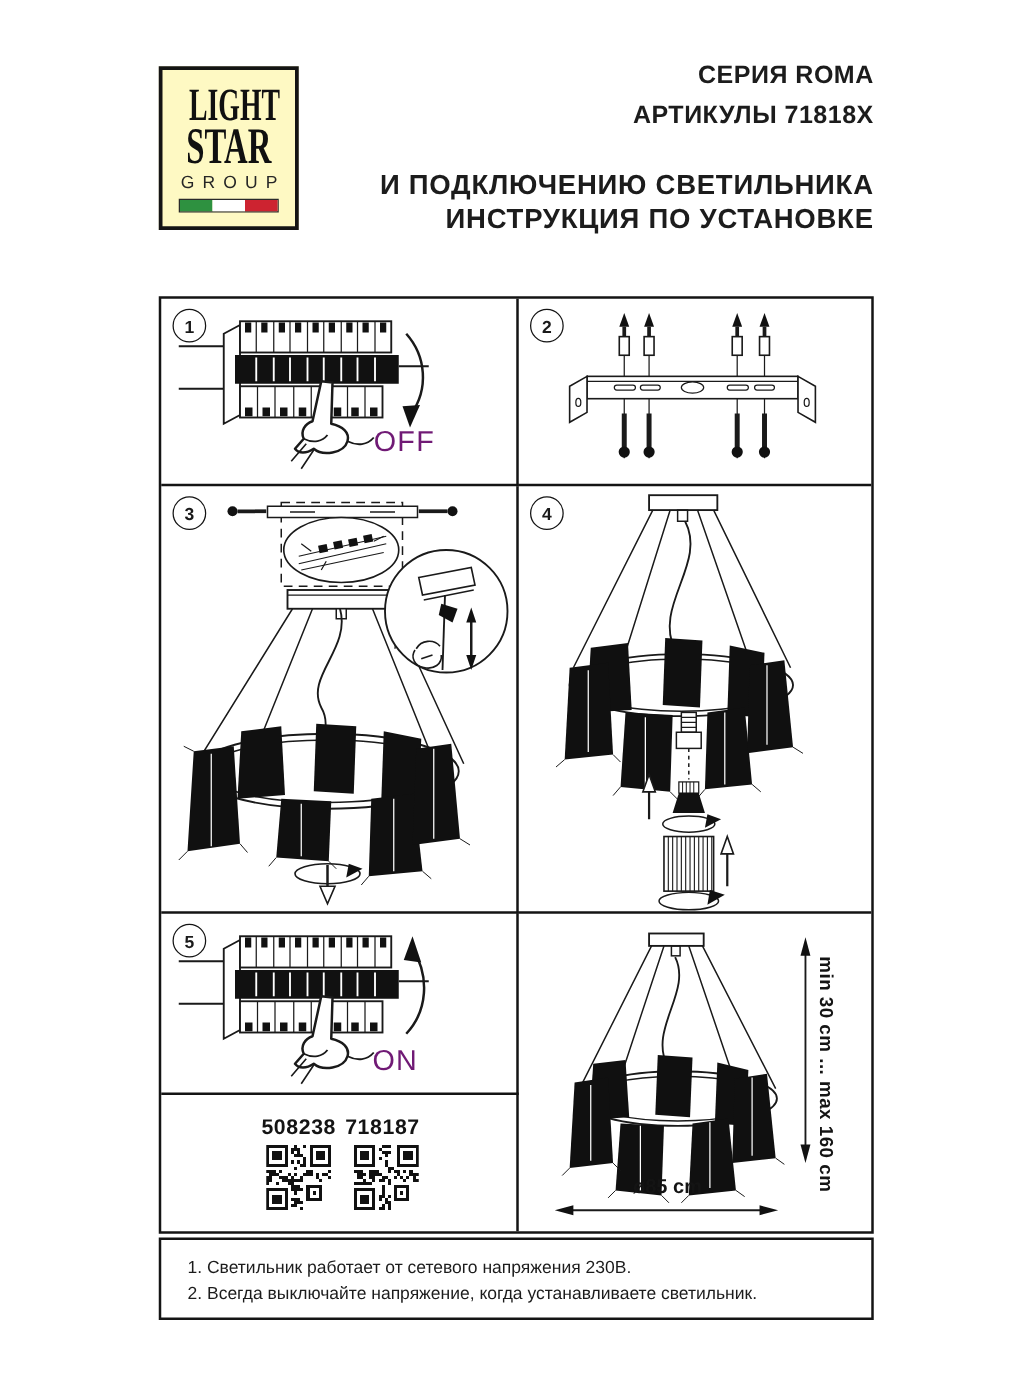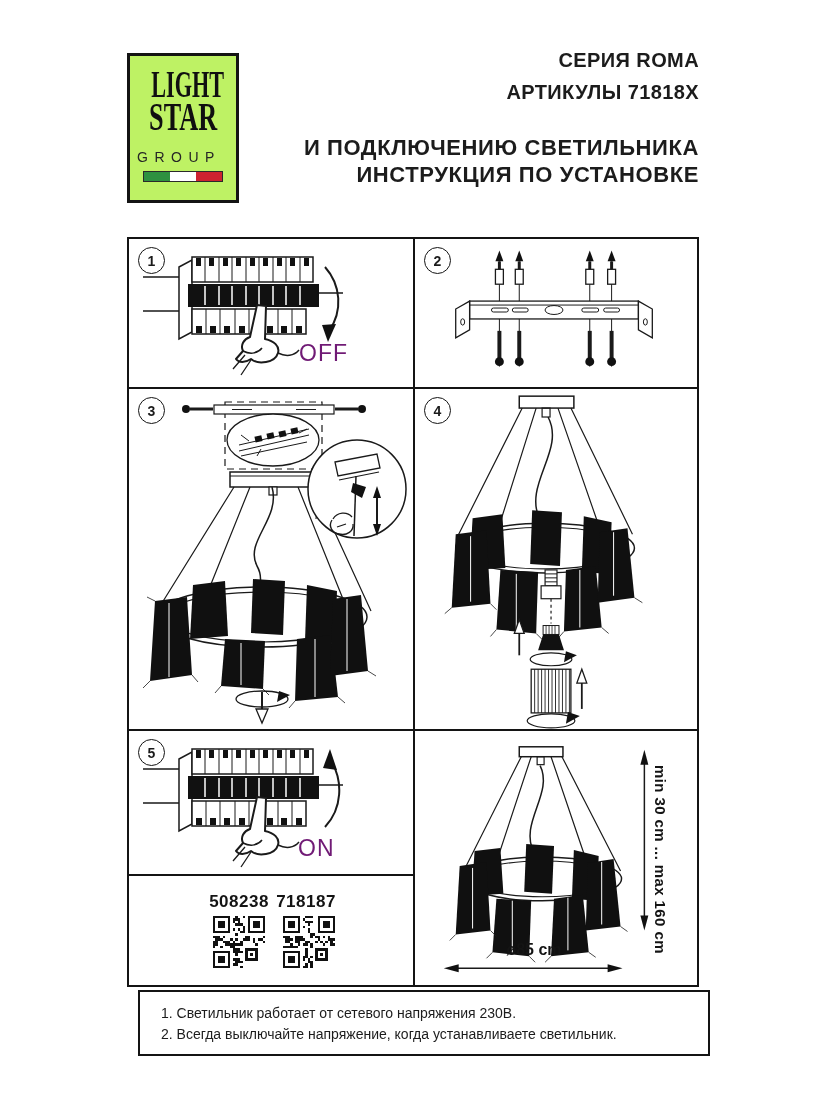--- a/index.html
+++ b/index.html
@@ -1,27 +1,27 @@
 <!DOCTYPE html>
 <html><head>
 <meta charset="utf-8">
 <style>
   html,body{margin:0;padding:0;background:#fff;}
   .page{position:relative;width:826px;height:1100px;background:#ffffff;
         font-family:"Liberation Sans",sans-serif;color:#1a1a1a;overflow:hidden;}
 
   
-  .logo{position:absolute;left:127px;top:53px;width:112px;height:150px;
-        border:3px solid #141414;box-sizing:border-box;text-align:left;background:#bef264;}
+  .logo{position:absolute;left:127px;top:53px;width:112px;height:131px;
+        border:3px solid #141414;box-sizing:border-box;text-align:center;background:#fef9c3;}
   .logo .l1{font-family:"Liberation Serif",serif;font-weight:bold;font-size:37px;
             line-height:30px;transform:scaleX(.60);transform-origin:50% 50%;margin-top:14px;color:#101010;}
   .logo .l2{font-family:"Liberation Serif",serif;font-weight:bold;font-size:41px;
             line-height:33px;transform:scaleX(.64);transform-origin:50% 50%;color:#101010;}
   .logo .l3{font-size:14px;font-weight:500;letter-spacing:6.5px;text-indent:7px;
-            margin-top:16px;color:#262626;}
+            margin-top:4px;color:#262626;}
   .flag{width:78px;height:9px;border:1px solid #2a2a2a;margin:6px auto 0;display:flex;box-sizing:content-box;}
   .flag i{flex:1;display:block;}
 
   
   .hdr-top{position:absolute;right:127px;top:44px;text-align:right;font-weight:bold;
            font-size:20px;line-height:32px;letter-spacing:.4px;color:#1c1c1c;}
   .hdr-title{position:absolute;right:127px;top:134px;text-align:right;font-weight:bold;
            font-size:22px;line-height:27px;letter-spacing:.6px;color:#1c1c1c;}
 
   
@@ -42,21 +42,21 @@
   .qr-label{position:absolute;top:16px;width:100px;text-align:center;font-weight:bold;
             font-size:17px;letter-spacing:.5px;color:#141414;}
   svg.qr{position:absolute;width:52px;height:52px;top:40px;}
 
   .vdim{position:absolute;left:237px;top:34px;height:164px;writing-mode:vertical-rl;
         font-weight:bold;font-size:15px;letter-spacing:.4px;white-space:nowrap;color:#141414;}
   .hdim{position:absolute;left:62px;top:210px;width:114px;text-align:center;
         font-weight:bold;font-size:16px;color:#141414;}
 
   
-  .footer{position:absolute;left:138px;top:990px;width:572px;height:66px;
+  .footer{position:absolute;left:127px;top:990px;width:572px;height:66px;
           border:2px solid #141414;box-sizing:border-box;padding:11px 0 0 21px;
           font-size:14px;line-height:21px;color:#1c1c1c;background:#fff;}
 </style>
 </head>
 <body>
 
 <div class="page">
 
   <div class="logo">
     <div class="l1">LIGHT</div>

